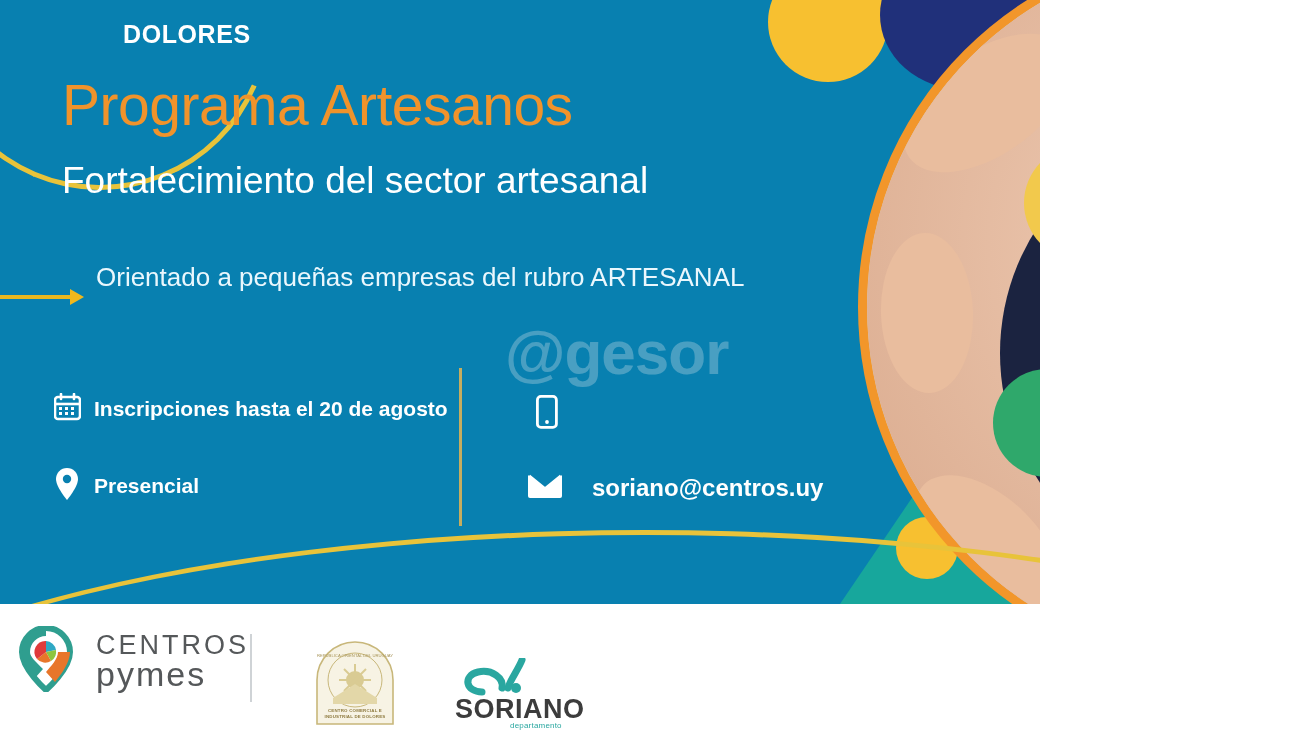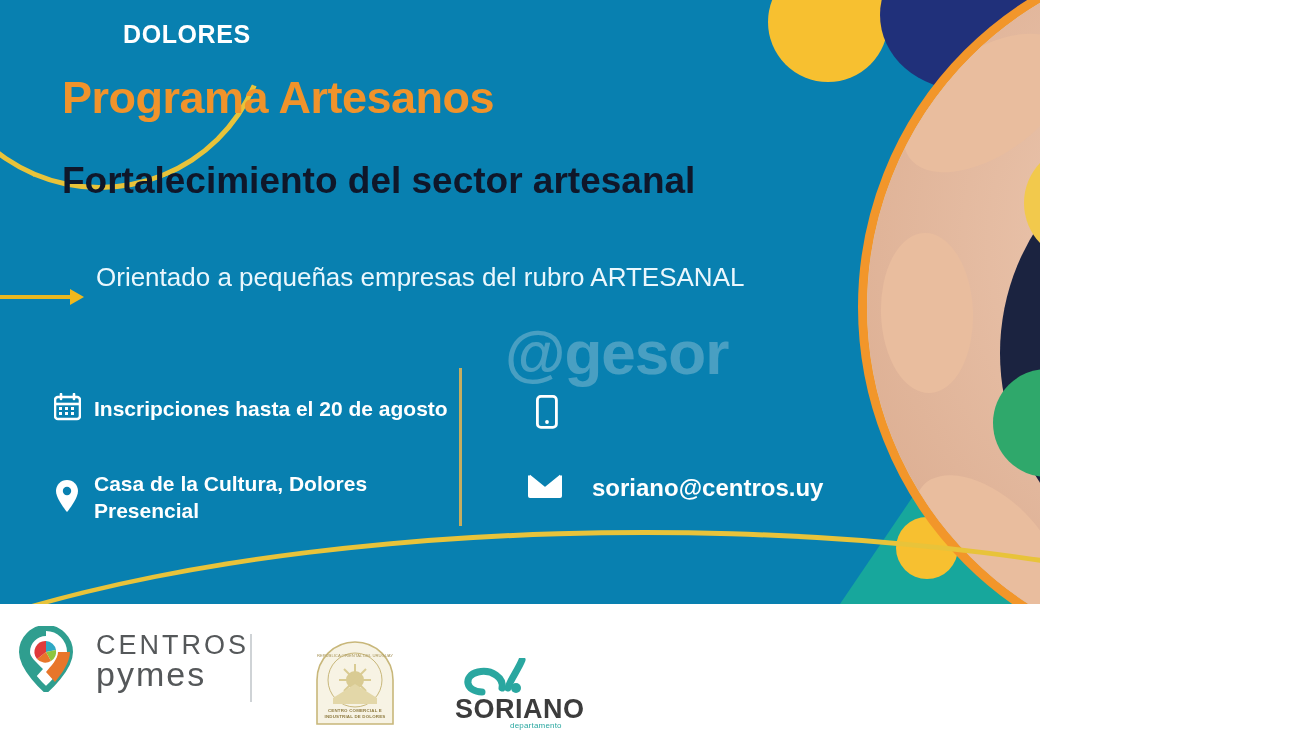--- a/index.html
+++ b/index.html
@@ -28,22 +28,22 @@
   .arc-bottom{position:absolute;left:-240px;top:530px;width:1760px;height:520px;border-radius:50%;
       border:5px solid #e8c33a;border-bottom-color:transparent;border-left-color:transparent;border-right-color:transparent;}
 
   .arrow{position:absolute;left:0px;top:289px;width:92px;height:16px;}
   .arrow .shaft{position:absolute;left:0;top:6px;width:76px;height:4px;background:#e8b820;}
   .arrow .head{position:absolute;left:70px;top:0px;width:0;height:0;
       border-top:8px solid transparent;border-bottom:8px solid transparent;border-left:14px solid #f0b81c;}
 
   
   .kicker{position:absolute;left:123px;top:20px;font-size:25px;font-weight:bold;color:#ffffff;letter-spacing:.6px;}
-  .title{position:absolute;left:62px;top:72px;font-size:45px;font-weight:bold;color:#f0932b;letter-spacing:-.5px;}
-  .subtitle{position:absolute;left:62px;top:160px;font-size:37px;color:#0f172a;font-weight:700;}
+  .title{position:absolute;left:62px;top:72px;font-size:57px;font-weight:normal;color:#f0932b;letter-spacing:-.5px;}
+  .subtitle{position:absolute;left:62px;top:160px;font-size:37px;color:#ffffff;font-weight:400;}
   .lead{position:absolute;left:96px;top:255px;width:740px;font-size:26px;line-height:45px;color:#eaf7fd;}
 
   
   .v-divider{position:absolute;left:459px;top:368px;width:3px;height:158px;background:#c6ad5f;}
 
   
   .crow{position:absolute;display:flex;align-items:center;}
   .crow .ico{width:34px;flex:0 0 34px;display:flex;align-items:flex-start;justify-content:center;}
   .crow .txt{color:#ffffff;font-weight:bold;}
 
@@ -184,21 +184,20 @@
     </div>
 
     <div class="crow row-place">
       <div class="ico">
         <svg width="24" height="32" viewBox="0 0 24 32">
           <path d="M12 0C5.9 0 1 4.9 1 11c0 8 11 21 11 21s11-13 11-21C23 4.9 18.1 0 12 0z" fill="#fff"></path>
           <circle cx="12" cy="11" r="4.2" fill="#0880b0"></circle>
         </svg>
       </div>
       <div class="txt">
-        <div>Casa de la Cultura, Dolores</div>
         <div>Presencial</div>
       </div>
     </div>
 
     <div class="crow row-phone">
       <div class="ico">
         <svg width="22" height="34" viewBox="0 0 22 34">
           <rect x="1.4" y="1.4" width="19" height="31" rx="3.5" fill="none" stroke="#fff" stroke-width="2.8"></rect>
           <circle cx="11" cy="27" r="1.9" fill="#fff"></circle>
         </svg>

